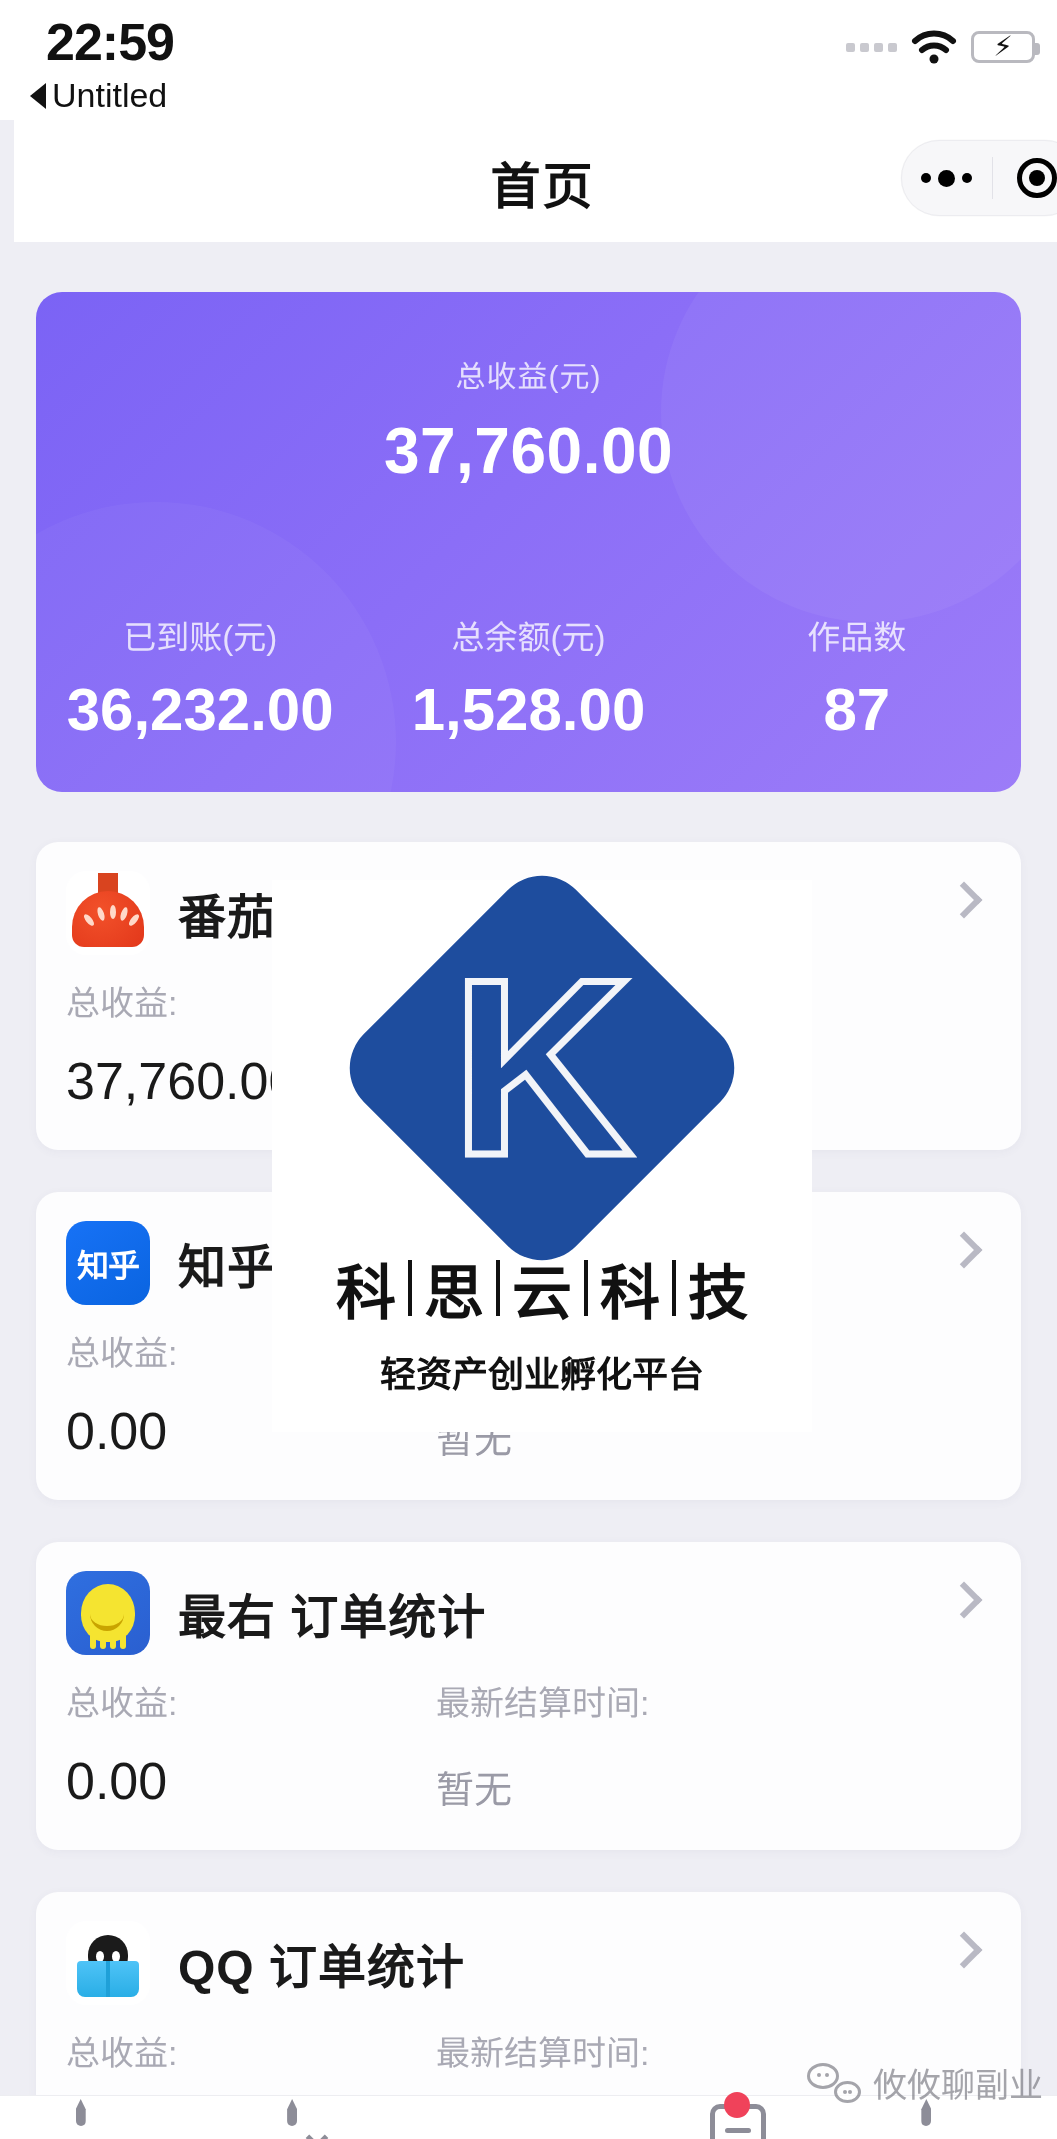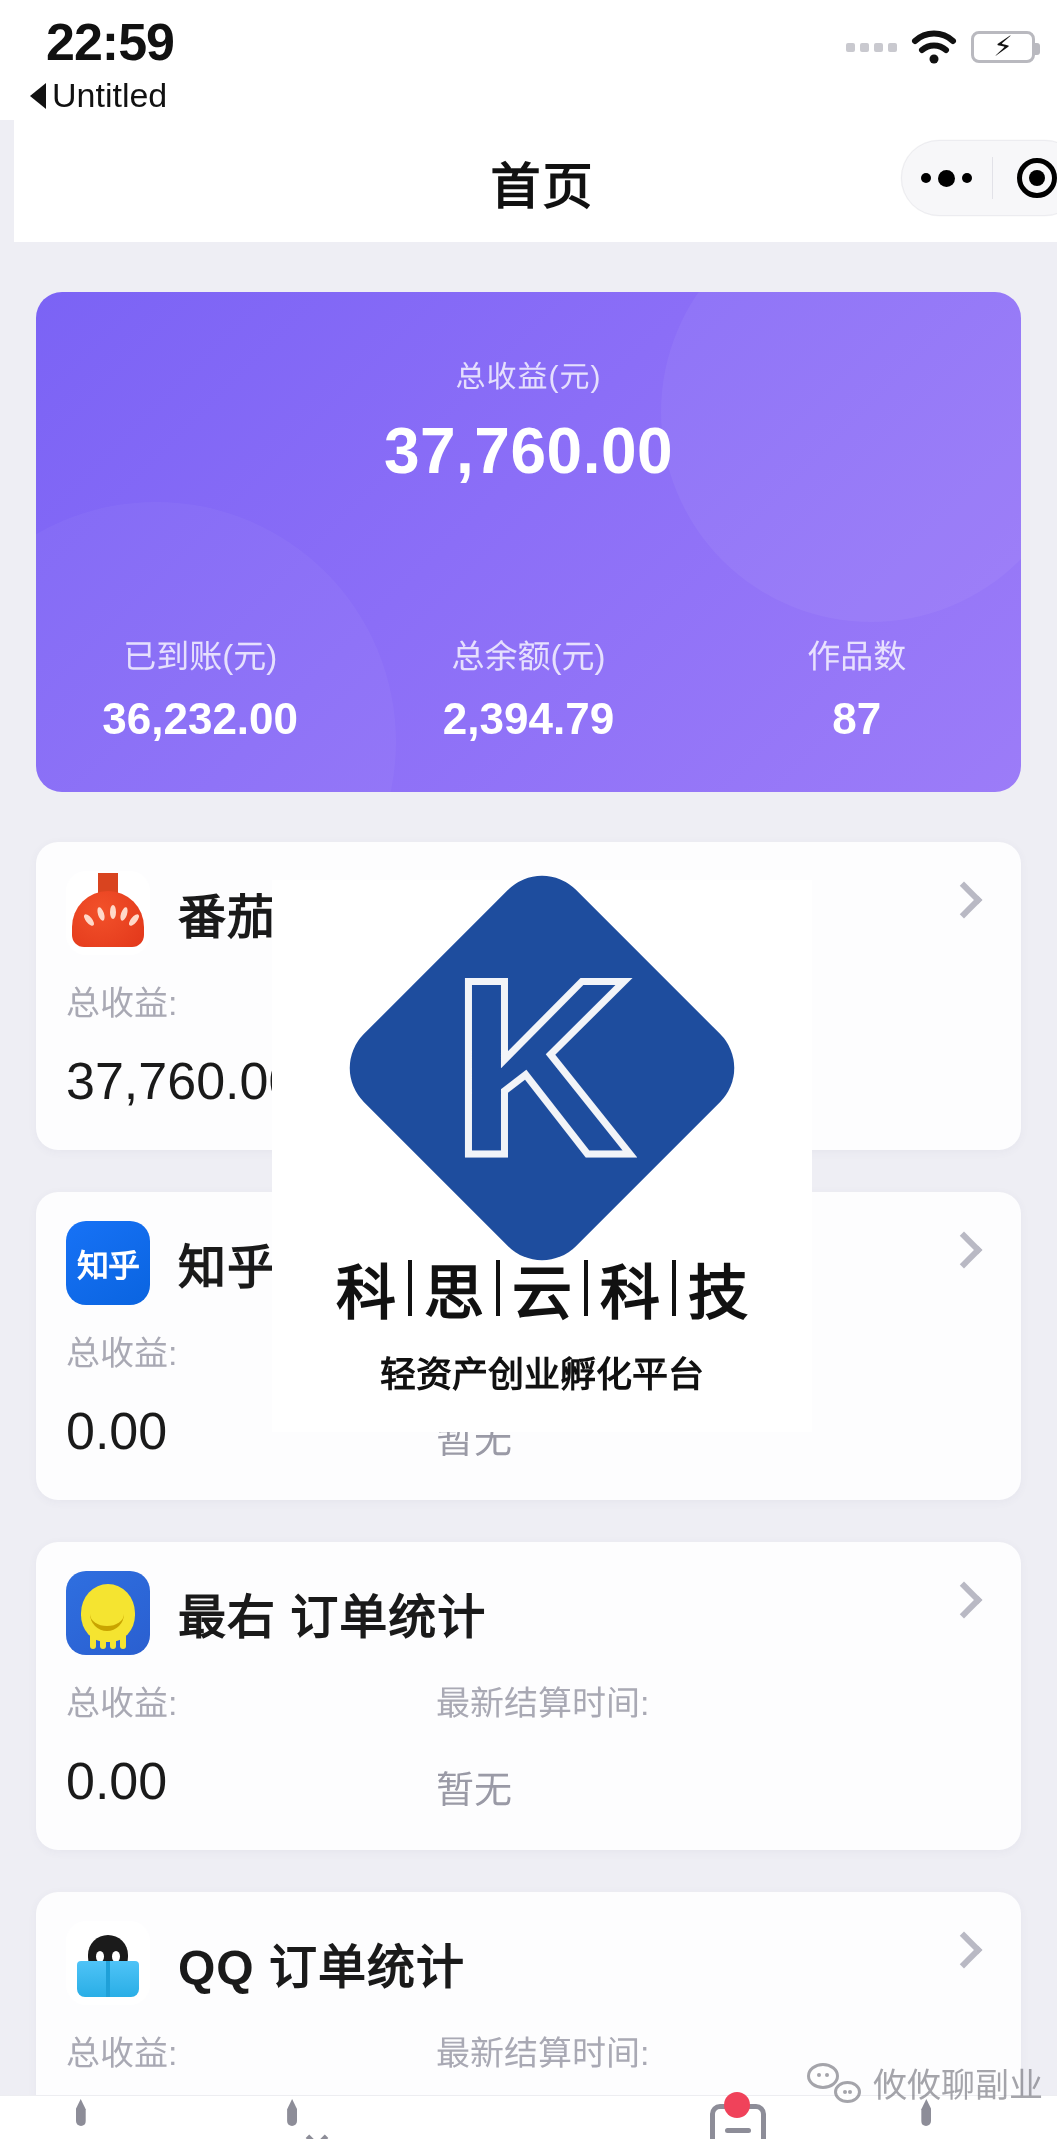--- a/index.html
+++ b/index.html
@@ -126,21 +126,21 @@
   .sum-total .lbl{ font-size:30px; color:rgba(255,255,255,.78); letter-spacing:1px; }
   .sum-total .val{
     font-size:64px; color:#fff; font-weight:700; margin-top:18px; letter-spacing:0.5px;
   }
   .sum-row{
     position:absolute; left:0; right:0; bottom:48px;
     display:flex;
   }
   .sum-cell{ flex:1; text-align:center; }
   .sum-cell .lbl{ font-size:33px; color:rgba(255,255,255,.78); }
-  .sum-cell .val{ font-size:44px; color:#fff; font-weight:700; margin-top:16px; }
+  .sum-cell .val{ font-size:60px; color:#fff; font-weight:700; margin-top:16px; }
 
   
   .pcard{
     position:absolute; left:36px; width:985px;
     background:#fdfdfe; border-radius:22px;
     box-shadow:0 2px 10px rgba(80,80,120,.05);
   }
   .pcard-head{
     position:relative; display:flex; align-items:center;
     padding:26px 30px 0 30px; height:116px;
@@ -379,21 +379,21 @@
         <div class="lbl">总收益(元)</div>
         <div class="val">37,760.00</div>
       </div>
       <div class="sum-row">
         <div class="sum-cell">
           <div class="lbl">已到账(元)</div>
           <div class="val">36,232.00</div>
         </div>
         <div class="sum-cell">
           <div class="lbl">总余额(元)</div>
-          <div class="val">2,394.79</div>
+          <div class="val">1,528.00</div>
         </div>
         <div class="sum-cell">
           <div class="lbl">作品数</div>
           <div class="val">87</div>
         </div>
       </div>
     </div>
 
     <div class="pcard" style="top:600px;">
       <div class="pcard-head">

